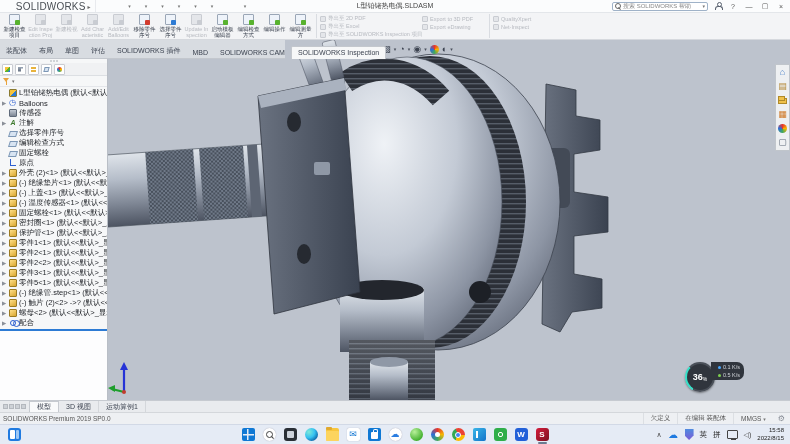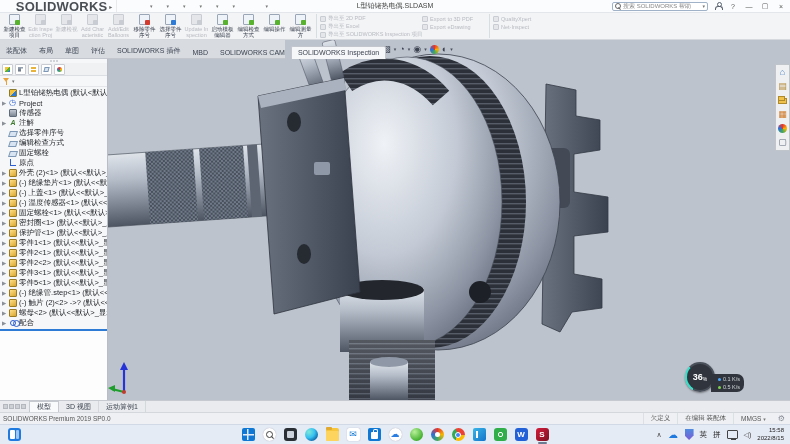--- a/index.html
+++ b/index.html
@@ -6,21 +6,21 @@
   #app{position:relative;width:790px;height:444px;overflow:hidden;background:#fff;
        font-family:"Liberation Sans","DejaVu Sans",sans-serif;color:#333;
        -webkit-font-smoothing:antialiased;}
   #app *{box-sizing:border-box;}
 
   
   .titlebar{position:absolute;left:0;top:0;width:790px;height:13px;background:#fbfcfd;
             border-bottom:1px solid #e3e6ea;display:flex;align-items:center;font-size:7px;}
   .logo{display:flex;align-items:center;gap:2px;padding:0 4px;height:100%;border-right:1px solid #e8eaee;}
   .logo .mark{color:#d5001c;font-weight:bold;font-style:italic;font-size:8px;margin-top:21px;}
-  .logo .brand{color:#4a4f55;font-weight:bold;font-size:13px;letter-spacing:.2px;}
+  .logo .brand{color:#4a4f55;font-weight:normal;font-size:10px;letter-spacing:.2px;}
   .logo .flyout{color:#666;font-size:6px;}
   .qa{display:flex;align-items:center;gap:3px;padding:0 5px;}
   .qa-it{display:flex;align-items:center;gap:1px;}
   .qa-car{font-size:5px;color:#777;}
   .qa-ic{width:10px;height:10px;position:relative;display:inline-block;}
   .titlebar .doc-title{position:absolute;left:0;right:0;text-align:center;color:#444;font-size:7px;pointer-events:none;}
   .title-right{margin-left:auto;display:flex;align-items:center;gap:6px;padding-right:4px;z-index:2;}
   .searchbox{display:flex;align-items:center;gap:2px;width:96px;height:9px;background:#fff;
              border:1px solid #9fb2c8;border-radius:2px;padding:0 2px;font-size:6px;color:#888;}
   .searchbox .stext{flex:1;overflow:hidden;white-space:nowrap;}
@@ -107,21 +107,21 @@
   .tp-ic{width:11px;height:11px;position:relative;font-size:9px;line-height:11px;text-align:center;}
   .k-taskpane-home::before{content:"⌂";color:#3b76c4;}
   .k-design-library::before{content:"▤";color:#b58a3a;}
   .k-file-explorer::before{content:"";position:absolute;left:1px;right:1px;top:3px;bottom:2px;background:#f0c14b;border:1px solid #b08a28;}
   .k-file-explorer::after{content:"";position:absolute;left:1px;top:1px;width:5px;height:3px;background:#f0c14b;border:1px solid #b08a28;}
   .k-view-palette::before{content:"▦";color:#d07a2a;}
   .k-appearances::before{content:"";position:absolute;inset:1px;border-radius:50%;background:conic-gradient(#e7352c,#f6b500,#41a85f,#2f6fd6,#e7352c);}
   .k-custom-properties::before{content:"▢";color:#5f6a7a;}
 
   
-  .speedball{position:absolute;right:46px;bottom:8px;display:flex;align-items:flex-end;z-index:2;}
+  .speedball{position:absolute;right:46px;bottom:8px;display:flex;align-items:flex-start;z-index:2;}
   .zb-ring{width:30px;height:30px;border-radius:50%;background:conic-gradient(from 210deg,#35e0c8 0 105deg,#4a5059 105deg 360deg);
            display:flex;align-items:center;justify-content:center;box-shadow:0 1px 2px rgba(0,0,0,.4);}
   .zb-in{width:26px;height:26px;border-radius:50%;background:#30353d;color:#fff;display:flex;align-items:center;justify-content:center;}
   .zb-in .pct{font-size:9px;font-weight:bold;}
   .zb-in .sign{font-size:5px;margin-top:3px;}
   .zb-stats{background:#30353d;border-radius:0 7px 7px 0;margin-left:-4px;padding:2px 4px 2px 7px;display:flex;flex-direction:column;gap:2px;}
   .zb-row{display:flex;align-items:center;gap:2px;font-size:5.5px;color:#cfd3d8;white-space:nowrap;}
   .zb-dot{width:3px;height:3px;border-radius:50%;}
   .zb-dot.up{background:#49a8ff;} .zb-dot.dn{background:#7ed14e;}
 
@@ -598,21 +598,21 @@
         <div class="tree-row">
           <span class="arrow">▶</span>
           <i class="ti ti-assembly"></i>
           <span>L型铂铑热电偶 (默认&lt;默认_显示状态-1</span>
         </div>
         <div>
 
             <div class="tree-row has-exp">
               <span class="arrow">▶</span>
               <i class="ti ti-history"></i>
-              <span>Project</span>
+              <span>Balloons</span>
             </div>
 
             <div class="tree-row">
               <span class="arrow">▶</span>
               <i class="ti ti-sensor"></i>
               <span>传感器</span>
             </div>
 
             <div class="tree-row has-exp">
               <span class="arrow">▶</span>

